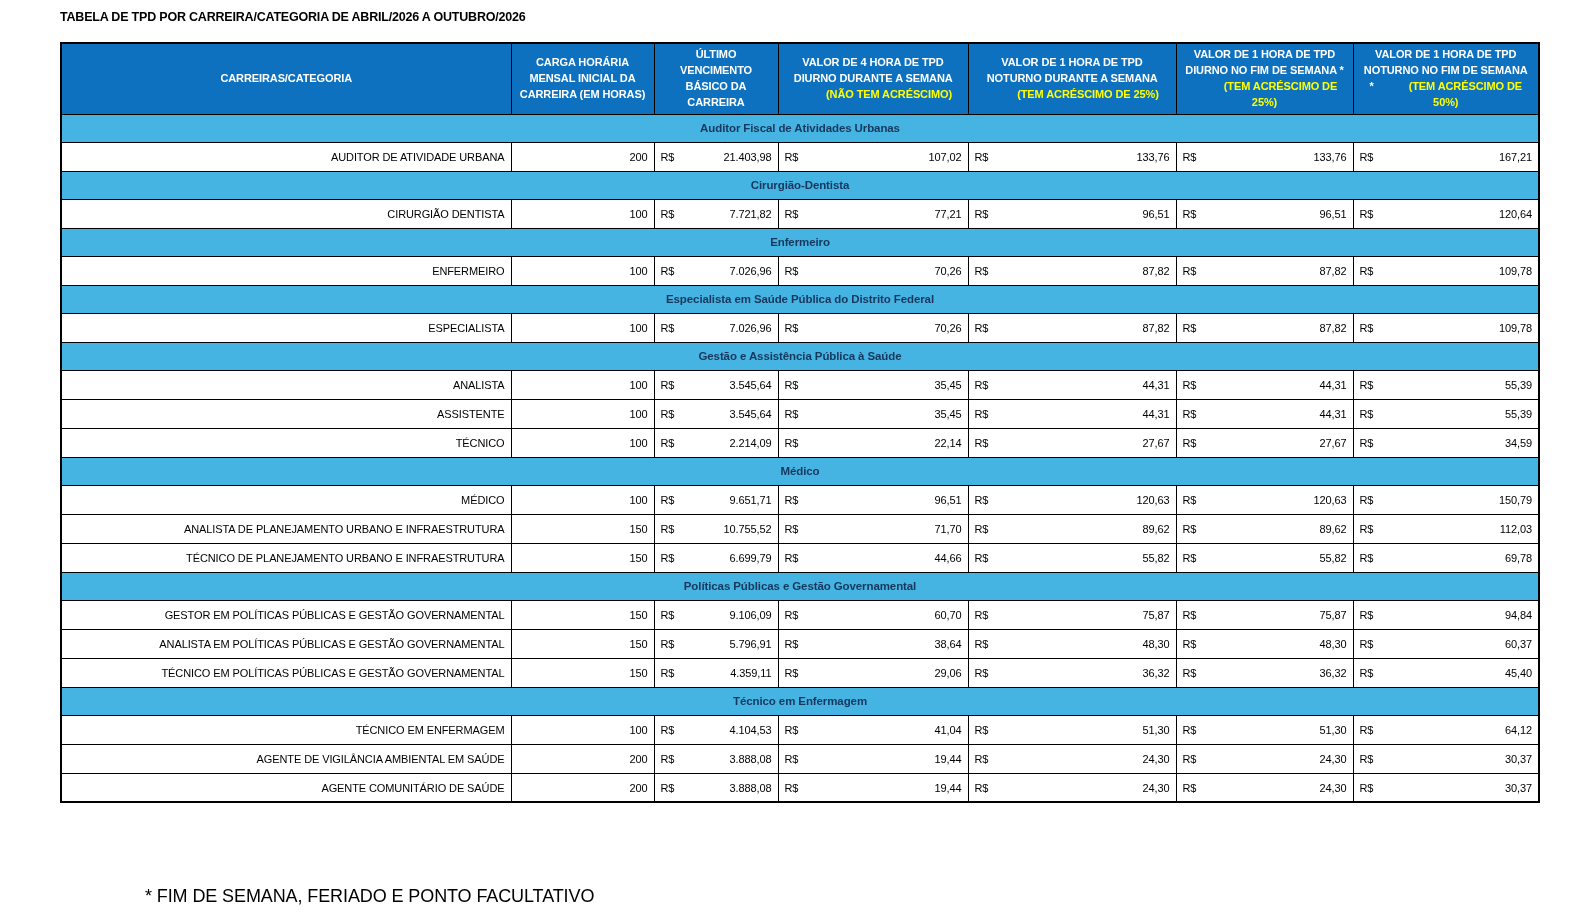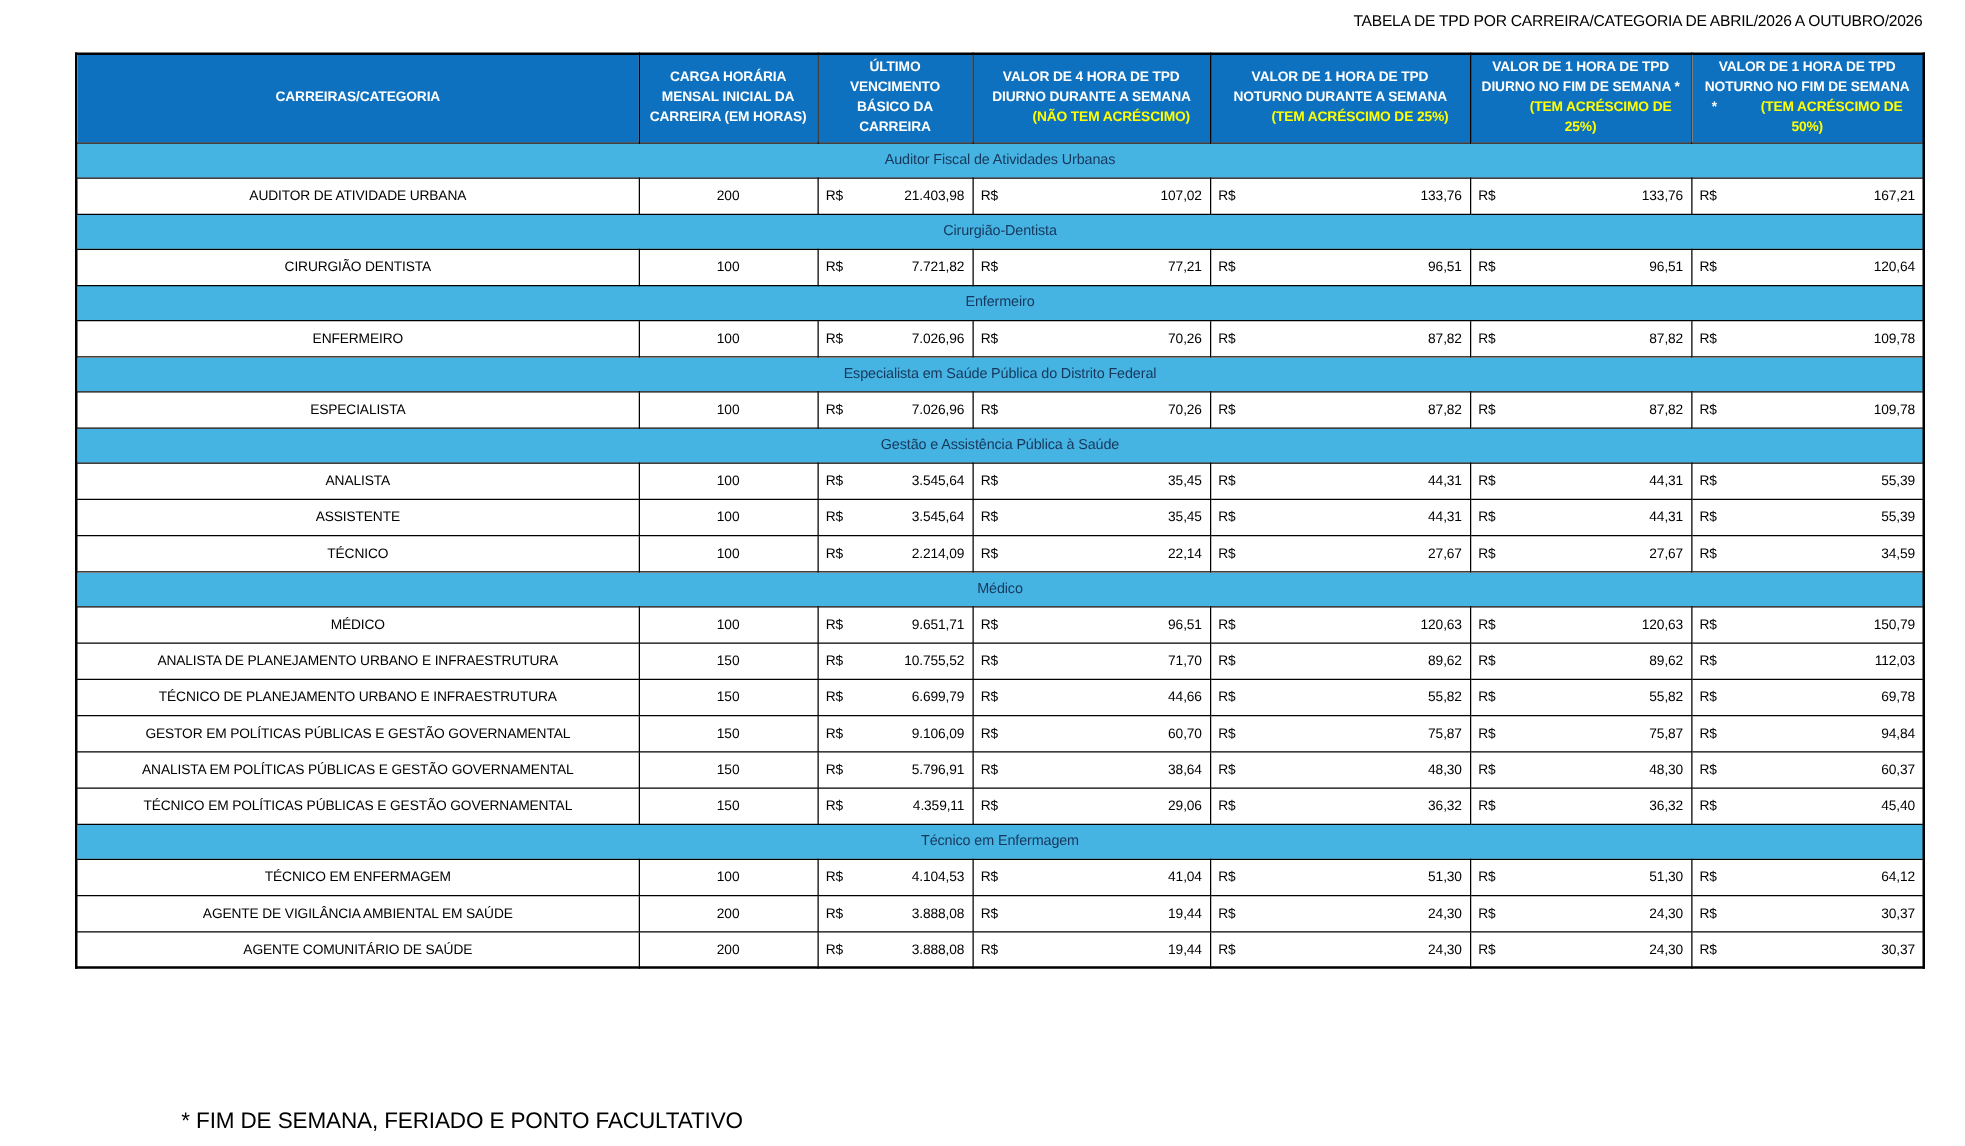--- a/index.html
+++ b/index.html
@@ -13,23 +13,23 @@
     width: 1572px;
     height: 917px;
     background: #ffffff;
     overflow: hidden;
   }
   .title {
     position: absolute;
     top: 10px;
     left: 60px;
     width: 1478px;
-    text-align: right;
+    text-align: left;
     font-size: 12.5px;
-    font-weight: normal;
+    font-weight: bold;
     letter-spacing: -0.2px;
   }
   table.tpd {
     position: absolute;
     top: 42px;
     left: 60px;
     width: 1478px;
     border-collapse: collapse;
     table-layout: fixed;
     border: 2px solid #000000;
@@ -49,35 +49,35 @@
     height: 71px;
     padding: 3px 8px;
     line-height: 1.45;
     letter-spacing: -0.1px;
   }
   table.tpd thead th .hl { color: #ffff00; margin-left: 32px; }
   tr.section-row td {
     background: #45b4e2;
     color: #17375d;
     font-size: 11.5px;
-    font-weight: normal;
+    font-weight: bold;
     text-align: center;
     height: 28px;
     padding: 0 4px;
     letter-spacing: -0.1px;
   }
   tr.data-row td {
     background: #ffffff;
     font-size: 11px;
     height: 29px;
     padding: 0 6px;
     vertical-align: middle;
     letter-spacing: -0.1px;
   }
-  tr.data-row td.center { text-align: center; }
+  tr.data-row td.center { text-align: right; }
   tr.data-row td.money .wrap {
     display: flex;
     justify-content: space-between;
     align-items: center;
     width: 100%;
   }
   .footnote {
     position: absolute;
     top: 886px;
     left: 145px;
@@ -464,20 +464,23 @@
               <span>55,82</span>
             </span>
           </td>
           <td class="money">
             <span class="wrap">
               <span>R$</span>
               <span>69,78</span>
             </span>
           </td>
         </tr>
+        <tr class="section-row">
+          <td colspan="7">Políticas Públicas e Gestão Governamental</td>
+        </tr>
         <tr class="data-row">
           <td class="center">GESTOR EM POLÍTICAS PÚBLICAS E GESTÃO GOVERNAMENTAL</td>
           <td class="center">150</td>
           <td class="money">
             <span class="wrap">
               <span>R$</span>
               <span>9.106,09</span>
             </span>
           </td>
           <td class="money">

